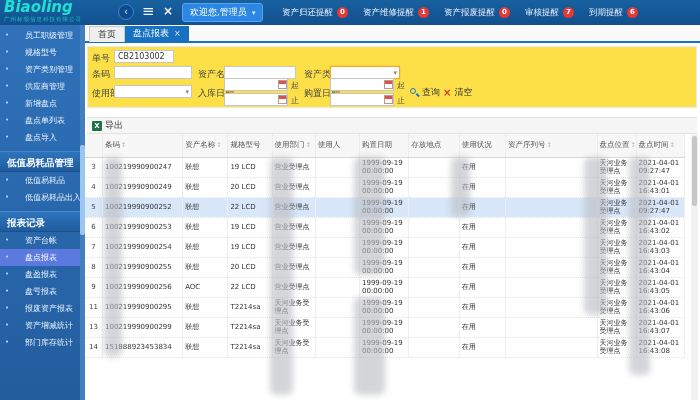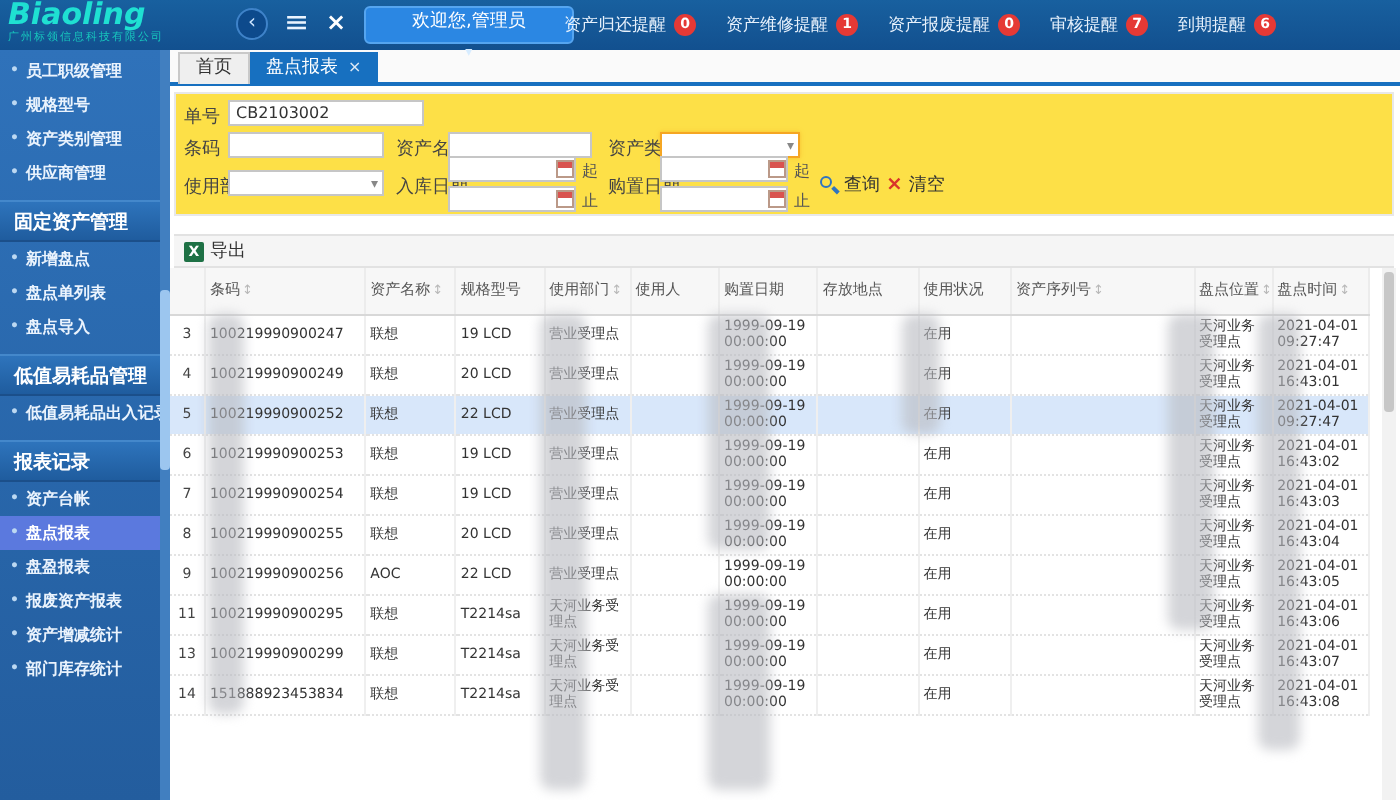--- a/index.html
+++ b/index.html
@@ -10,34 +10,34 @@
   
   #topbar { position:absolute; left:0; top:0; width:700px; height:25px;
     background:linear-gradient(#18609f,#12508f); z-index:20; }
   #logo { position:absolute; left:4px; top:0px; line-height:14px; }
   #logo .brand { font-size:15px; font-weight:bold; font-style:italic; color:#1fe0d2; letter-spacing:0px; }
   #logo .sub { display:block; font-size:5.5px; color:#17c6bd; letter-spacing:1px; margin-top:-2px; }
   #collapse-btn { position:absolute; left:118px; top:4px; width:16px; height:16px; border-radius:50%;
     background:#0d4a8c; border:1px solid #3f83c9; color:#cfe6ff; font-size:10px; text-align:center; line-height:14px; }
   #menu-btn { position:absolute; left:142px; top:2px; color:#eaf4ff; font-size:15px; }
   #close-btn { position:absolute; left:163px; top:4px; color:#ffffff; font-size:12px; font-weight:bold; }
-  #welcome-btn { position:absolute; left:182px; top:3px; height:19px; padding:0 23px;
+  #welcome-btn { position:absolute; left:182px; top:3px; height:19px; padding:0 7px;
     background:#2b87e3; border:1px solid #55a5f0; border-radius:3px; color:#fff; font-size:9px;
-    display:flex; align-items:center; gap:5px;flex-direction:column; }
+    display:flex; align-items:center; gap:5px; }
   #welcome-btn .caret { font-size:7px; color:#d7ecff; }
   #notifs { position:absolute; left:282px; top:0; height:25px; display:flex; align-items:center; gap:15px; }
   .notif { display:flex; align-items:center; gap:4px; color:#e7f1fc; font-size:8.5px; }
   .badge { min-width:11px; height:11px; border-radius:6px; background:#e53935; color:#fff;
     font-size:7px; text-align:center; line-height:11px; padding:0 2px; font-weight:bold; }
 
   
   #sidebar { position:absolute; left:0; top:25px; width:85px; height:375px;
     background:linear-gradient(180deg,#2f72ba,#235d9e); padding-top:2px; z-index:10; }
   .side-item { position:relative; height:17px; line-height:17px; color:#eaf3fd; font-size:8px;
-    padding-left:13px; white-space:nowrap; overflow:hidden; cursor:pointer;font-weight:bold; }
+    padding-left:25px; white-space:nowrap; overflow:hidden; cursor:pointer; }
   .side-item::before { content:"•"; position:absolute; left:5px; color:#bcd8f2; font-size:7px; }
   .side-item.active { background:#5b79de; color:#fff; }
   .side-header { height:21px; line-height:21px; margin-top:5px; padding-left:7px;
     font-size:9.5px; font-weight:bold; color:#ffffff;
     background:linear-gradient(#2e74bc,#1f5c9e); border-top:1px solid #4488cb; border-bottom:1px solid #1b4f8a; }
   #side-scroll { position:absolute; right:0; top:0; width:5px; height:375px; background:#417fc0; }
   #side-scroll .thumb { position:absolute; left:0; top:120px; width:5px; height:90px; background:#9cc6ef; border-radius:2px; }
 
   
   #main { position:absolute; left:85px; top:25px; width:615px; height:375px; background:#fff; overflow:hidden; }
@@ -141,30 +141,31 @@
         </div>
       </div>
   </div>
 
   <div id="sidebar">
     <div id="side-list">
         <div class="side-item">员工职级管理</div>
         <div class="side-item">规格型号</div>
         <div class="side-item">资产类别管理</div>
         <div class="side-item">供应商管理</div>
-        <div class="side-header">固定资产管理</div>
         <div class="side-item">新增盘点</div>
         <div class="side-item">盘点单列表</div>
         <div class="side-item">盘点导入</div>
         <div class="side-header">低值易耗品管理</div>
+        <div class="side-item">低值易耗品</div>
         <div class="side-item">低值易耗品出入记录</div>
         <div class="side-header">报表记录</div>
         <div class="side-item">资产台帐</div>
         <div class="side-item active">盘点报表</div>
         <div class="side-item">盘盈报表</div>
+        <div class="side-item">盘亏报表</div>
         <div class="side-item">报废资产报表</div>
         <div class="side-item">资产增减统计</div>
         <div class="side-item">部门库存统计</div>
       </div>
     <div id="side-scroll">
         <div class="thumb"></div>
       </div>
   </div>
 
   <div id="main">
@@ -173,21 +174,21 @@
       <div class="tab" id="tab-home">
         <span>首页</span>
       </div>
       <div class="tab" id="tab-report">
         <span>盘点报表</span><span class="tab-close">×</span>
       </div>
     </div>
 
     <div id="filter">
       <span class="flabel" style="left:4px;top:5px;">单号</span>
-      <input class="fin" style="left: 26px; top: 3px; width: 98px;" value="CB2103002">
+      <input class="fin" style="left: 26px; top: 3px; width: 60px;" value="CB2103002">
       <span class="flabel" style="left:4px;top:21px;">条码</span>
       <input class="fin" style="left: 26px; top: 19px; width: 78px;">
       <span class="flabel" style="left:110px;top:21px;">资产名称</span>
       <input class="fin" style="left: 136px; top: 19px; width: 72px;">
       <span class="flabel" style="left:216px;top:21px;">资产类型</span>
       <div class="fselect" id="asset-type-select" style="left:242px;top:19px;width:70px;">
         <span class="caret">▾</span>
       </div>
 
       <span class="flabel" style="left:4px;top:40px;">使用部门</span>

